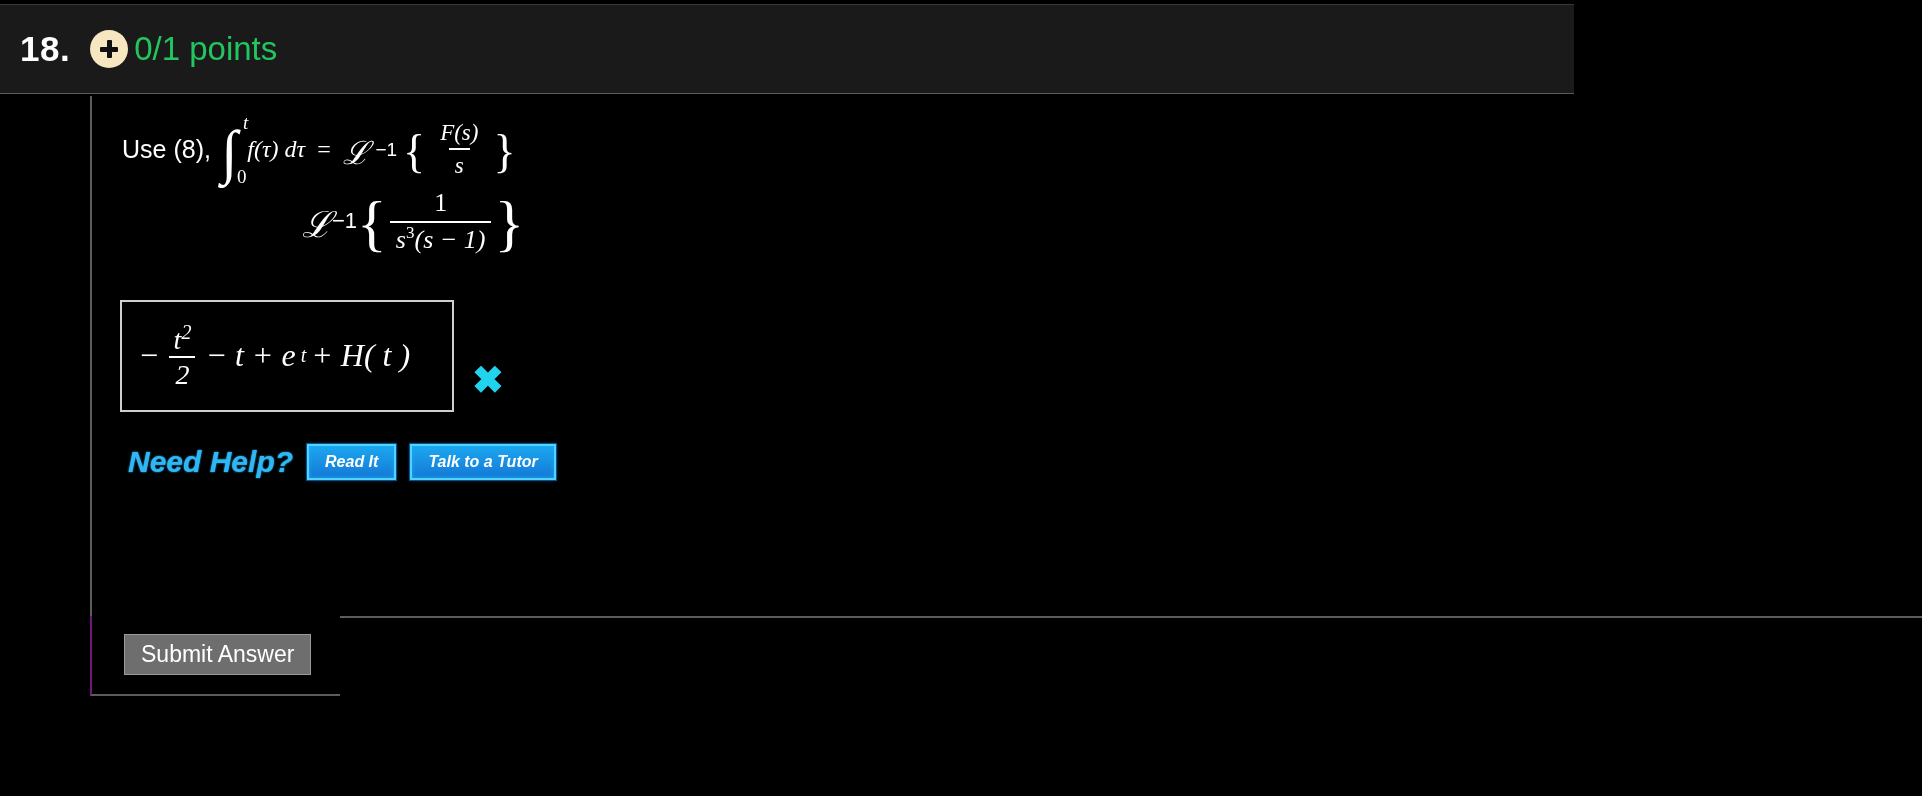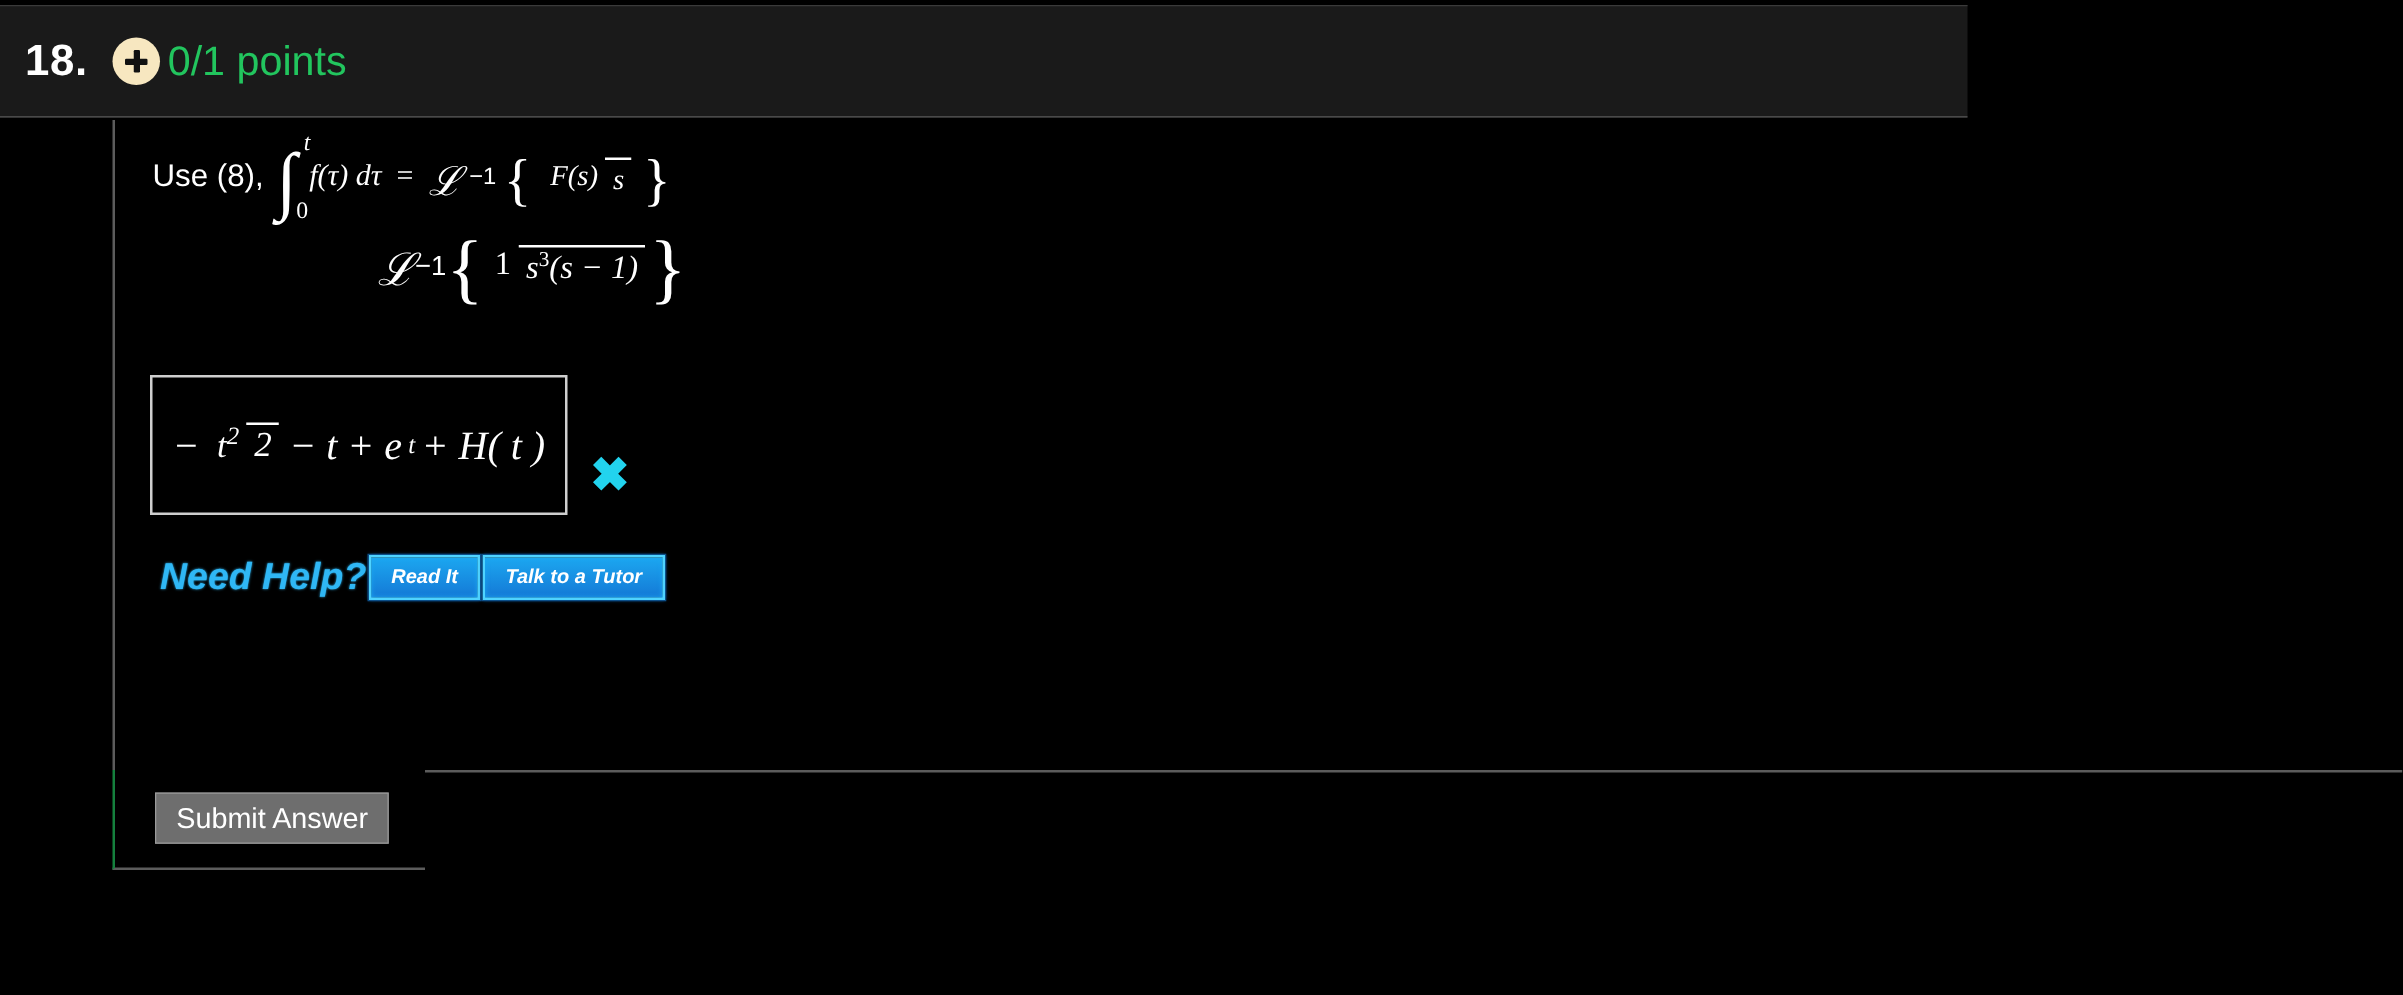--- a/index.html
+++ b/index.html
@@ -80,21 +80,21 @@
   .scriptL{
     font-family:"Liberation Serif", serif;font-style:italic;
     font-size:32px;position:relative;top:2px;
   }
   .sup{font-size:19px;vertical-align:super;}
   .brace{
     font-size:46px;font-family:"Liberation Serif",serif;
     line-height:0;position:relative;top:2px;
   }
   .frac{
-    display:inline-flex;flex-direction:row;align-items:center;
+    display:inline-flex;flex-direction:column;align-items:center;
     vertical-align:middle;margin:0 3px;
   }
   .frac .num{padding:0 6px 2px 6px;font-size:23px;}
   .frac .den{padding:3px 6px 0 6px;font-size:23px;border-top:2px solid #fff;}
 
   
   #expr2{
     position:absolute;left:210px;top:92px;
     color:#fff;display:flex;align-items:center;
   }
@@ -123,21 +123,21 @@
 
   #wrongmark{
     position:absolute;left:380px;top:262px;
     color:#22d3ee;font-size:38px;font-weight:bold;
     font-family:"Liberation Sans", sans-serif;
   }
 
   
   #needhelp{
     position:absolute;left:36px;top:348px;
-    display:flex;align-items:center;gap:2px;
+    display:flex;align-items:center;gap:14px;
   }
   #needhelp .label{
     color:#2fb7f5;font-size:30px;font-weight:bold;font-style:italic;
     text-shadow:0 0 2px #2fb7f5;
     font-family:"Liberation Sans", sans-serif;
   }
   .helpbtn{
     border:2px solid #4fd3ff;
     background:linear-gradient(#1ca7f0,#1479d6);
     color:#ffffff;font-size:16px;font-weight:bold;font-style:italic;
@@ -145,21 +145,21 @@
     box-shadow:0 0 4px #1ca7f0 inset, 0 0 3px #0d5fa8;
     font-family:Liberation Sans, sans-serif;
     white-space:nowrap;
     outline:1px solid #0c4f8a;
   }
 
   
   #submitwrap{
     position:absolute;left:90px;top:616px;
     width:250px;height:80px;
-    border-left:2px solid #15803d;
+    border-left:2px solid #701a75;
     border-bottom:2px solid #5c5c5c;
     box-sizing:border-box;
   }
   #submit-answer{
     position:absolute;left:32px;top:18px;
     background:#6e6e6e;
     color:#ffffff;
     border:1px solid #9a9a9a;
     font-size:23px;
     padding:6px 16px;

